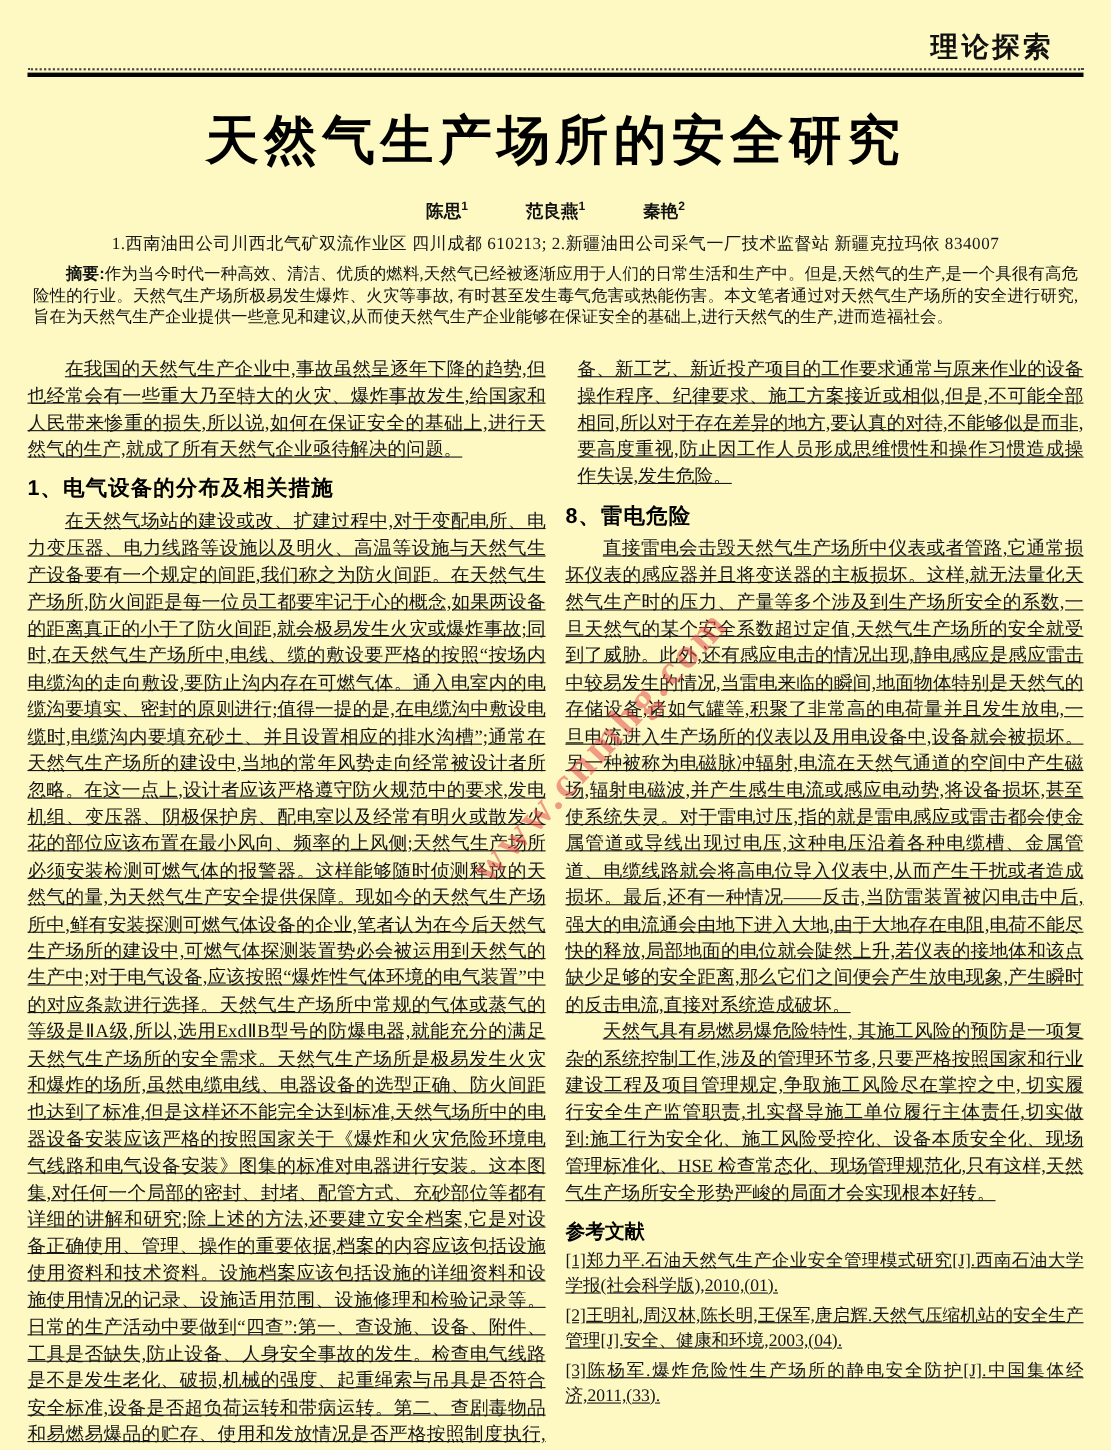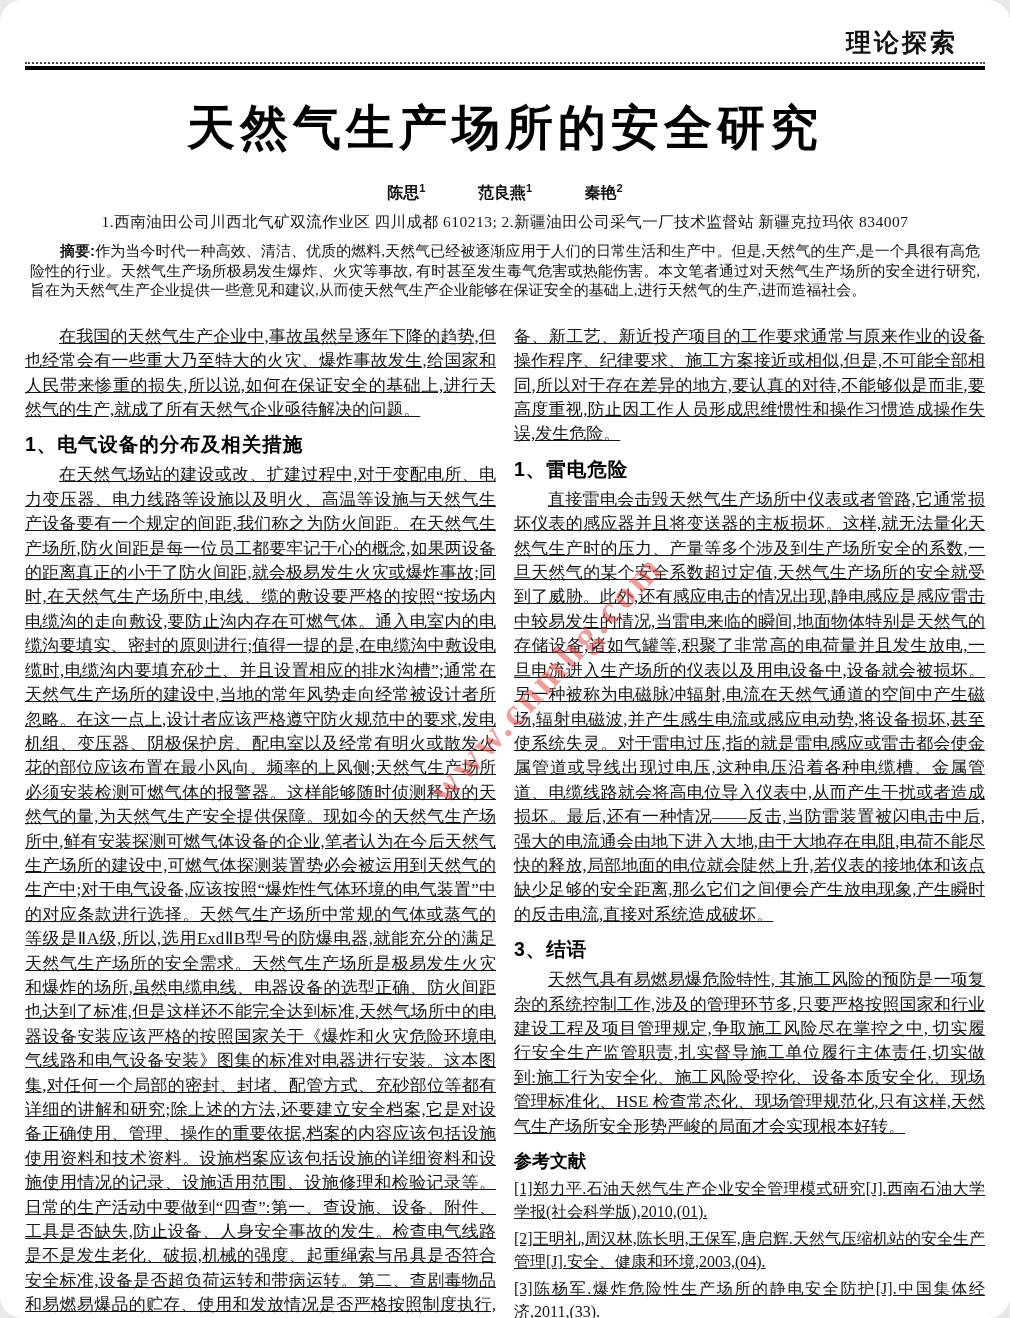--- a/index.html
+++ b/index.html
@@ -1,25 +1,24 @@
 <!DOCTYPE html>
 <html><head>
 <meta charset="utf-8">
 <style>
   html,body{margin:0;padding:0;}
   body{background:#e8e8e8;}
   .page{
     position:relative;
     width:1010px;height:1318px;
     margin:0 auto;
-    background:#ffffff;
+    background:#fef9c3;
     overflow:hidden;
     color:#161616;
     font-family:"Liberation Serif", serif;
-    border-radius:22px;
   }
   .journal-header{
     position:absolute;top:26px;right:52px;
     font-family:"Liberation Sans", sans-serif;
     font-weight:bold;font-size:25px;letter-spacing:3px;color:#111;
   }
   .rules{position:absolute;top:62px;left:25px;right:25px;}
   .rule-dotted{border-top:2px dotted #4a4a4a;margin-bottom:2px;}
   .rule-solid{border-top:4px solid #050505;}
   .title{
@@ -47,21 +46,21 @@
   .lbl{font-family:"Liberation Sans", sans-serif;font-weight:bold;}
   .columns{
     display:flex;gap:18px;
     margin:24px 25px 0 25px;
   }
   .col{width:471px;}
   .col p{
     margin:0;font-size:17px;line-height:24.4px;
     text-align:justify;text-indent:2em;color:#161616;text-decoration:underline;
   }
-  .col p.no-indent{text-indent:0;}
+  .col p.no-indent{text-indent:0;margin-left:11px;}
   .sec-heading{
     margin:9px 0 5px 0;
     font-family:"Liberation Sans", sans-serif;
     font-weight:bold;font-size:19.5px;color:#000;letter-spacing:1px;
   }
   .refs-heading{
     margin:10px 0 4px 0;
     font-family:"Liberation Sans", sans-serif;
     font-weight:bold;font-size:18px;color:#000;
   }
@@ -107,23 +106,22 @@
   <div class="columns">
 
     <div class="col">
       <p>在我国的天然气生产企业中,事故虽然呈逐年下降的趋势,但也经常会有一些重大乃至特大的火灾、爆炸事故发生,给国家和人民带来惨重的损失,所以说,如何在保证安全的基础上,进行天然气的生产,就成了所有天然气企业亟待解决的问题。</p>
       <div class="sec-heading">1、电气设备的分布及相关措施</div>
       <p>在天然气场站的建设或改、扩建过程中,对于变配电所、电力变压器、电力线路等设施以及明火、高温等设施与天然气生产设备要有一个规定的间距,我们称之为防火间距。在天然气生产场所,防火间距是每一位员工都要牢记于心的概念,如果两设备的距离真正的小于了防火间距,就会极易发生火灾或爆炸事故;同时,在天然气生产场所中,电线、缆的敷设要严格的按照“按场内电缆沟的走向敷设,要防止沟内存在可燃气体。通入电室内的电缆沟要填实、密封的原则进行;值得一提的是,在电缆沟中敷设电缆时,电缆沟内要填充砂土、并且设置相应的排水沟槽”;通常在天然气生产场所的建设中,当地的常年风势走向经常被设计者所忽略。在这一点上,设计者应该严格遵守防火规范中的要求,发电机组、变压器、阴极保护房、配电室以及经常有明火或散发火花的部位应该布置在最小风向、频率的上风侧;天然气生产场所必须安装检测可燃气体的报警器。这样能够随时侦测释放的天然气的量,为天然气生产安全提供保障。现如今的天然气生产场所中,鲜有安装探测可燃气体设备的企业,笔者认为在今后天然气生产场所的建设中,可燃气体探测装置势必会被运用到天然气的生产中;对于电气设备,应该按照“爆炸性气体环境的电气装置”中的对应条款进行选择。天然气生产场所中常规的气体或蒸气的等级是ⅡA级,所以,选用ExdⅡB型号的防爆电器,就能充分的满足天然气生产场所的安全需求。天然气生产场所是极易发生火灾和爆炸的场所,虽然电缆电线、电器设备的选型正确、防火间距也达到了标准,但是这样还不能完全达到标准,天然气场所中的电器设备安装应该严格的按照国家关于《爆炸和火灾危险环境电气线路和电气设备安装》图集的标准对电器进行安装。这本图集,对任何一个局部的密封、封堵、配管方式、充砂部位等都有详细的讲解和研究;除上述的方法,还要建立安全档案,它是对设备正确使用、管理、操作的重要依据,档案的内容应该包括设施使用资料和技术资料。设施档案应该包括设施的详细资料和设施使用情况的记录、设施适用范围、设施修理和检验记录等。日常的生产活动中要做到“四查”:第一、查设施、设备、附件、工具是否缺失,防止设备、人身安全事故的发生。检查电气线路是不是发生老化、破损,机械的强度、起重绳索与吊具是否符合安全标准,设备是否超负荷运转和带病运转。第二、查剧毒物品和易燃易爆品的贮存、使用和发放情况是否严格按照制度执行,防火、通风、照明等是否正常,防止在进行天然气生产时发生危险。第三、查天然气生产场所存在的危险因素,以防止不良的环境造成事故。检查生产场所的安全出口,登高平台、扶梯是否符合标准,产品的堆放、设备的安全距离、工具的摆放、操作者的安全活动范围、电气线路的距离和走向是否符合要求,危险区是否配备明显的标志和护栏等。第四、查新设备、新工艺、新近投产</p>
     </div>
 
     <div class="col">
       <p class="no-indent">备、新工艺、新近投产项目的工作要求通常与原来作业的设备操作程序、纪律要求、施工方案接近或相似,但是,不可能全部相同,所以对于存在差异的地方,要认真的对待,不能够似是而非,要高度重视,防止因工作人员形成思维惯性和操作习惯造成操作失误,发生危险。</p>
-      <div class="sec-heading">1、雷电危险</div>
+      <div class="sec-heading">8、雷电危险</div>
       <p>直接雷电会击毁天然气生产场所中仪表或者管路,它通常损坏仪表的感应器并且将变送器的主板损坏。这样,就无法量化天然气生产时的压力、产量等多个涉及到生产场所安全的系数,一旦天然气的某个安全系数超过定值,天然气生产场所的安全就受到了威胁。此外,还有感应电击的情况出现,静电感应是感应雷击中较易发生的情况,当雷电来临的瞬间,地面物体特别是天然气的存储设备,诸如气罐等,积聚了非常高的电荷量并且发生放电,一旦电流进入生产场所的仪表以及用电设备中,设备就会被损坏。另一种被称为电磁脉冲辐射,电流在天然气通道的空间中产生磁场,辐射电磁波,并产生感生电流或感应电动势,将设备损坏,甚至使系统失灵。对于雷电过压,指的就是雷电感应或雷击都会使金属管道或导线出现过电压,这种电压沿着各种电缆槽、金属管道、电缆线路就会将高电位导入仪表中,从而产生干扰或者造成损坏。最后,还有一种情况——反击,当防雷装置被闪电击中后,强大的电流通会由地下进入大地,由于大地存在电阻,电荷不能尽快的释放,局部地面的电位就会陡然上升,若仪表的接地体和该点缺少足够的安全距离,那么它们之间便会产生放电现象,产生瞬时的反击电流,直接对系统造成破坏。</p>
-      <div class="sec-heading">3、结语</div>
       <p>天然气具有易燃易爆危险特性, 其施工风险的预防是一项复杂的系统控制工作,涉及的管理环节多,只要严格按照国家和行业建设工程及项目管理规定,争取施工风险尽在掌控之中, 切实履行安全生产监管职责,扎实督导施工单位履行主体责任,切实做到:施工行为安全化、施工风险受控化、设备本质安全化、现场管理标准化、HSE 检查常态化、现场管理规范化,只有这样,天然气生产场所安全形势严峻的局面才会实现根本好转。</p>
       <div class="refs-heading">参考文献</div>
       <div class="refs">
         <p>[1]郑力平.石油天然气生产企业安全管理模式研究[J].西南石油大学学报(社会科学版),2010,(01).</p>
         <p>[2]王明礼,周汉林,陈长明,王保军,唐启辉.天然气压缩机站的安全生产管理[J].安全、健康和环境,2003,(04).</p>
         <p>[3]陈杨军.爆炸危险性生产场所的静电安全防护[J].中国集体经济,2011,(33).</p>
       </div>
     </div>
 
   </div>

